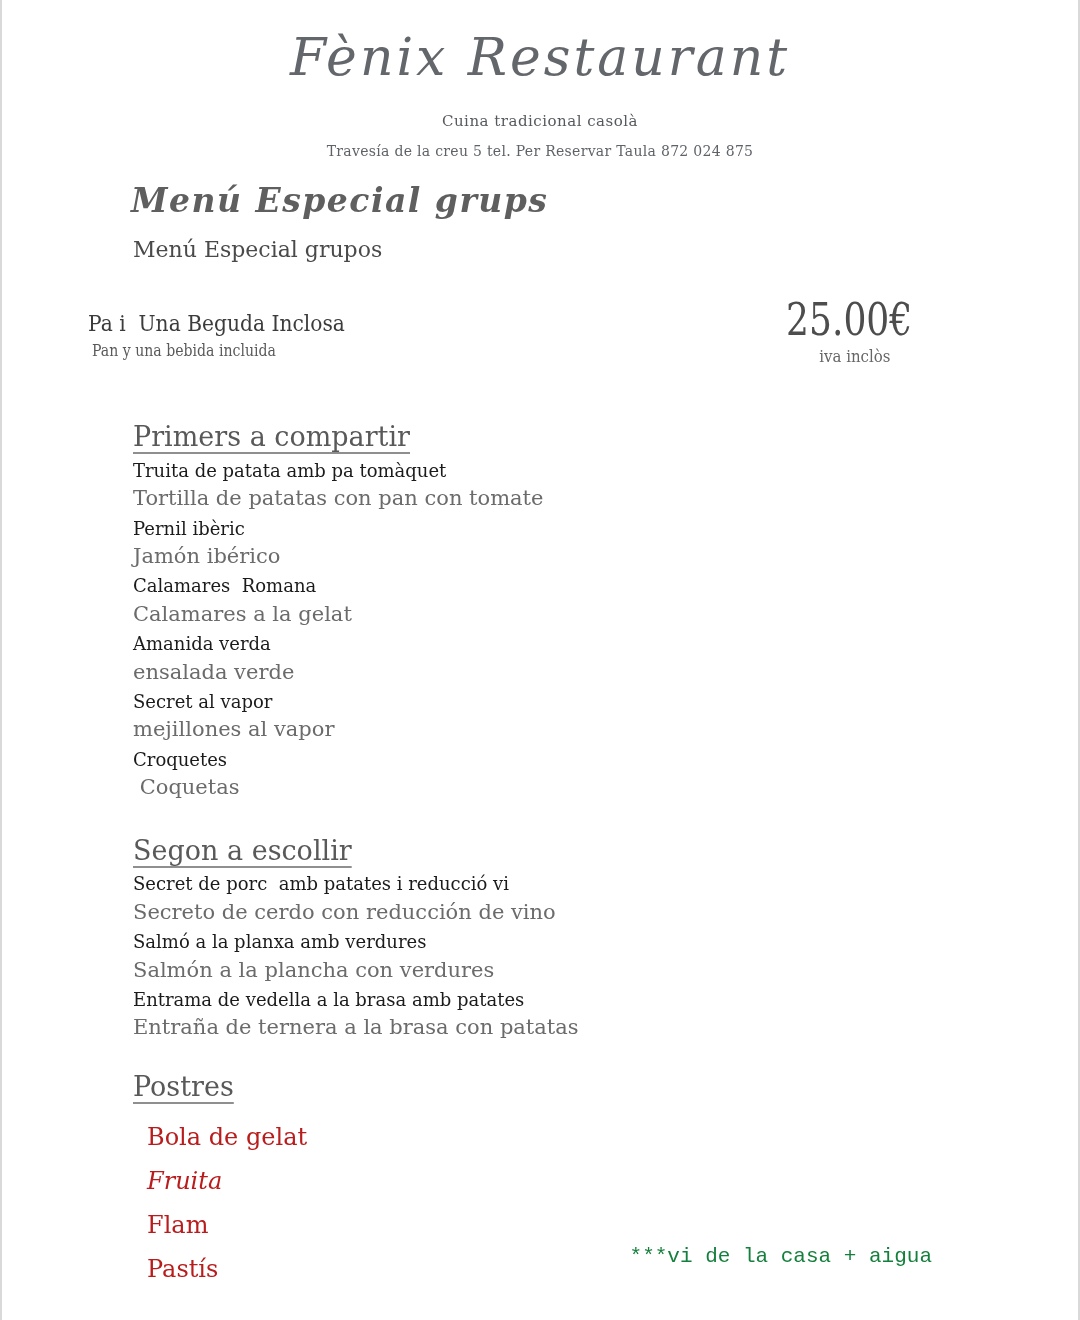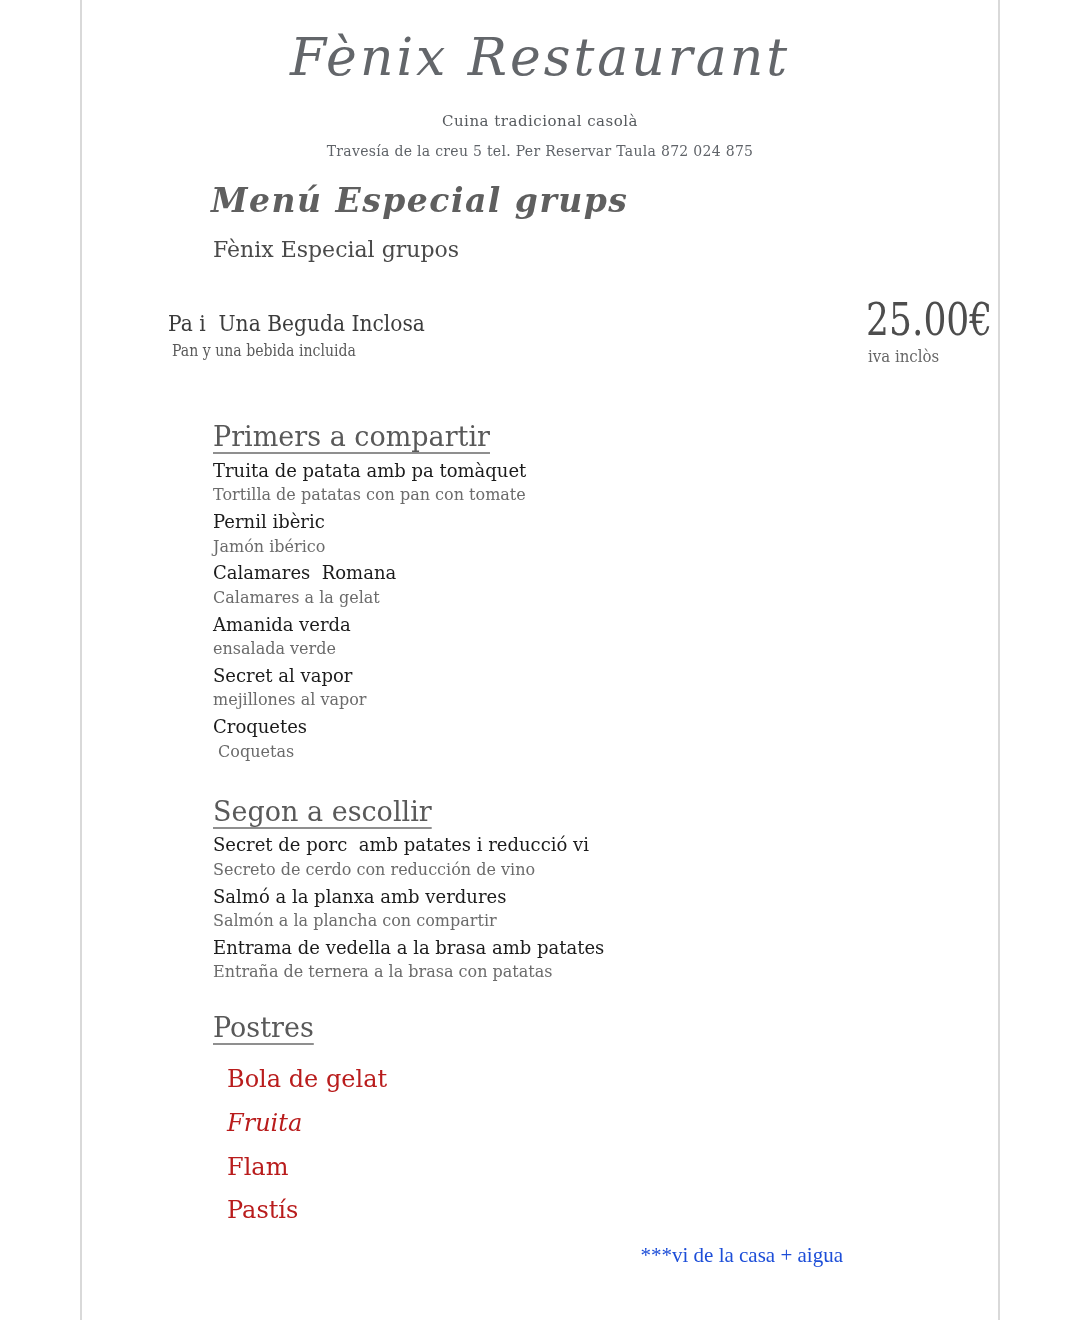--- a/index.html
+++ b/index.html
@@ -3,21 +3,21 @@
 <meta charset="utf-8">
 <style>
   html, body {
     margin: 0;
     padding: 0;
     background: #ffffff;
   }
   .page {
     position: relative;
     box-sizing: border-box;
-    width: 920px;
+    width: 1080px;
     height: 1320px;
     margin: 0 auto;
     background: #ffffff;
     border-left: 2px solid #d9d9d9;
     border-right: 2px solid #d9d9d9;
     overflow: hidden;
     font-family: "DejaVu Serif", serif;
   }
 
   
@@ -83,20 +83,21 @@
     margin: 5px 0 0 4px;
     font-size: 16px;
     color: #5a5a5a;
     transform: scaleX(0.88);
     transform-origin: left top;
   }
   .price-block {
     position: absolute;
     left: 784px;
     top: -14px;
+    text-align: center;
   }
   .price {
     margin: 0;
     font-size: 44px;
     line-height: 1.1;
     color: #4d4d4d;
     transform: scaleX(0.82);
     transform-origin: left top;
   }
   .vat {
@@ -134,62 +135,62 @@
 
   .dish-name {
     margin: 0;
     font-size: 18px;
     line-height: 1.25;
     color: #1b1b1b;
     white-space: pre-wrap;
   }
   .dish-sub {
     margin: 3px 0 0;
-    font-size: 16px;
+    font-size: 21px;
     line-height: 1.3;
     color: #6b6b6b;
     white-space: pre-wrap;
   }
 
   
   .dessert-item {
     margin: 15px 14px 0;
     font-size: 24px;
     line-height: 1.2;
     color: #b91c1c;
     white-space: pre-wrap;
   }
   .course-title + .dessert-item { margin-top: 20px; }
   .dessert-item.italic { font-style: italic; }
 
   
   .footnote {
     position: absolute;
-    right: 155px;
+    right: 146px;
     bottom: 52px;
     margin: 0;
-    font-family: Liberation Serif, serif;
+    font-family: Liberation Mono, monospace;
     font-size: 21px;
-    color: #1d4ed8;
+    color: #15803d;
   }
 </style>
 </head>
 <body>
 
 <div class="page">
 
   <header>
     <h1 class="title">Fènix Restaurant</h1>
     <p class="subtitle">Cuina tradicional casolà</p>
     <p class="address">Travesía de la creu 5  tel. Per Reservar Taula 872 024 875</p>
   </header>
 
   <div>
     <h2 class="script-heading">Menú Especial grups</h2>
-    <p class="menu-sub">Fènix Especial grupos</p>
+    <p class="menu-sub">Menú Especial grupos</p>
   </div>
 
   <div class="price-row">
     <div>
       <p class="included-ca">Pa i  Una Beguda Inclosa</p>
       <p class="included-es">Pan y una bebida incluida</p>
     </div>
     <div class="price-block">
       <p class="price">25.00€</p>
       <p class="vat">iva inclòs</p>
@@ -225,21 +226,21 @@
   </section>
 
   <section class="course course-segon">
     <h3 class="course-title">Segon a escollir</h3>
     <div class="dish">
       <p class="dish-name">Secret de porc  amb patates i reducció vi</p>
       <p class="dish-sub">Secreto de cerdo con reducción de vino</p>
     </div>
     <div class="dish">
       <p class="dish-name">Salmó a la planxa amb verdures</p>
-      <p class="dish-sub">Salmón a la plancha con compartir</p>
+      <p class="dish-sub">Salmón a la plancha con verdures</p>
     </div>
     <div class="dish">
       <p class="dish-name">Entrama de vedella a la brasa amb patates</p>
       <p class="dish-sub">Entraña de ternera a la brasa con patatas</p>
     </div>
   </section>
 
   <section class="course course-postres">
     <h3 class="course-title">Postres</h3>
     <p class="dessert-item">Bola de gelat</p>

